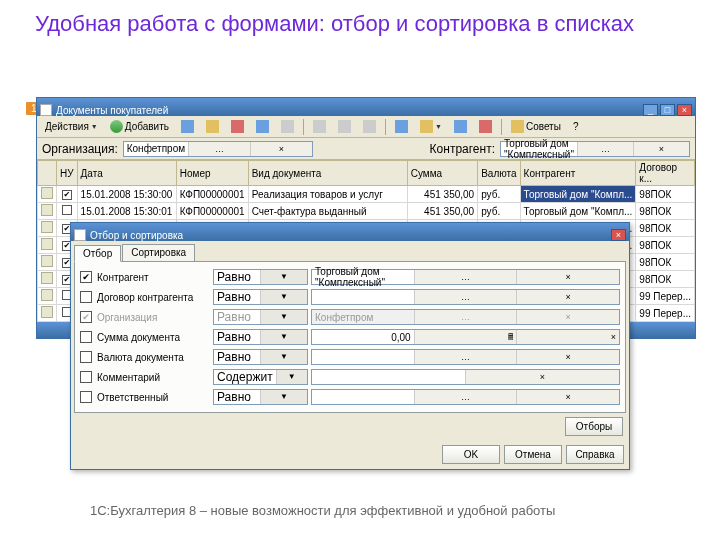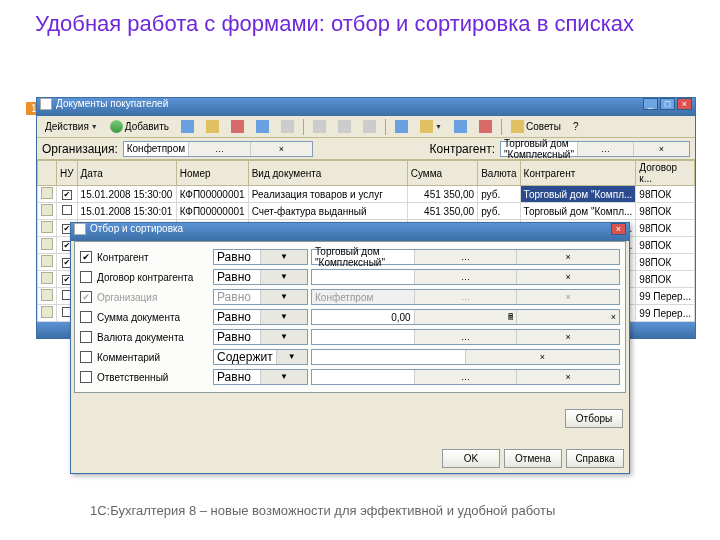--- a/index.html
+++ b/index.html
@@ -1,20 +1,20 @@
 <!DOCTYPE html>
 <html><head>
 <meta charset="utf-8">
 <style>
 *{box-sizing:border-box;margin:0;padding:0;font-family:Tahoma,Arial,sans-serif;font-size:10px}
 body{width:720px;height:540px;background:#fff;overflow:hidden;position:relative}
 .slide-title{font-size:22px;color:#6d28d9;padding:10px 35px 2px;line-height:1.25}
 .page-badge{position:absolute;left:26px;top:102px;background:#e98f2c;color:#fff;font-size:10px;padding:1px 5px;border-radius:1px}
 .app{position:absolute;left:36px;top:97px;width:660px;border:1px solid #3a6ea5;background:#fff}
-.titlebar{background:linear-gradient(#5c93d6,#3a6ea5);color:#fff;display:flex;align-items:flex-start;height:18px;padding:0 3px}
+.titlebar{background:linear-gradient(#5c93d6,#3a6ea5);color:#fff;display:flex;align-items:flex-end;height:18px;padding:0 3px}
 .titlebar .ticon{width:12px;height:12px;background:#fff;margin-right:4px;border:1px solid #aaa}
 .titlebar .ttxt{flex:1;font-size:10px}
 .titlebar .wbtn{width:15px;height:12px;background:#6fa4e2;border:1px solid #2e5a8e;margin-left:2px;color:#fff;text-align:center;line-height:10px;font-size:9px;cursor:pointer}
 .titlebar .wbtn.close{background:#d9534f}
 .toolbar{background:#ece9d8;border-bottom:1px solid #c0b890;display:flex;align-items:center;height:22px;padding:0 3px;gap:2px}
 .tbtn{height:17px;padding:0 4px;border:1px solid transparent;display:flex;align-items:center;gap:2px;cursor:pointer;font-size:10px}
 .tbtn .arr{font-size:7px;color:#333}
 .ticon2{width:13px;height:13px;display:inline-block}
 .ic-green{background:linear-gradient(#7ec97e,#3a9a3a);border-radius:50%}
 .ic-blue{background:#6aa0e0}
@@ -48,21 +48,21 @@
 .frow .cmb{width:95px;height:16px;border:1px solid #7f9db9;background:#fff;display:flex;align-items:center}
 .frow .cmb span{flex:1;padding:0 3px;font-size:12px}
 .frow .cmb .dd{width:13px;height:14px;background:#e8e8e0;border-left:1px solid #ccc;text-align:center;font-size:8px;line-height:14px;cursor:pointer}
 .frow .val{flex:1;height:16px;border:1px solid #7f9db9;background:#fff;display:flex;align-items:center}
 .frow .val span{flex:1;padding:0 3px;font-size:10px}
 .frow .val.num span{text-align:right}
 .frow .val .mini{width:14px;height:14px;border-left:1px solid #ccc;text-align:center;line-height:14px;font-size:9px;cursor:pointer;background:#f0f0e8}
 .frow .val.dis{background:#f0f0f0;color:#999}
 .dlg-btns{display:flex;justify-content:flex-end;padding:5px;gap:4px}
 .btn{height:19px;min-width:58px;border:1px solid #919b9c;background:linear-gradient(#fff,#e8e8e0);font-size:10px;cursor:pointer;padding:0 8px}
-.side-btns{display:flex;justify-content:flex-end;padding:16px 6px}
+.side-btns{display:flex;justify-content:flex-end;padding:4px 6px}
 .footer{position:absolute;bottom:20px;left:0;right:0;text-align:left;color:#666;font-size:13px;padding:0 90px;line-height:1.3}
 </style>
 </head>
 <body>
 
 <div class="slide-title">Удобная работа с формами: отбор и сортировка в списках</div>
 <div class="page-badge">15</div>
 
 <div class="app">
   <div class="titlebar">
@@ -251,20 +251,24 @@
   </div>
   <div class="statusbar"></div>
 </div>
 
 <div class="dialog">
   <div class="titlebar">
     <span class="ticon"></span>
     <span class="ttxt">Отбор и сортировка</span>
     <span class="wbtn close">×</span>
   </div>
+  <div class="tabs">
+    <div class="tab active">Отбор</div>
+    <div class="tab">Сортировка</div>
+  </div>
   <div class="tabbody">
     <div class="frow">
       <span class="ck">✔</span>
       <span class="lbl">Контрагент</span>
       <div class="cmb">
           <span>Равно</span>
           <span class="dd">▼</span>
         </div>
       <div class="val">
           <span>Торговый дом "Комплексный"</span>

